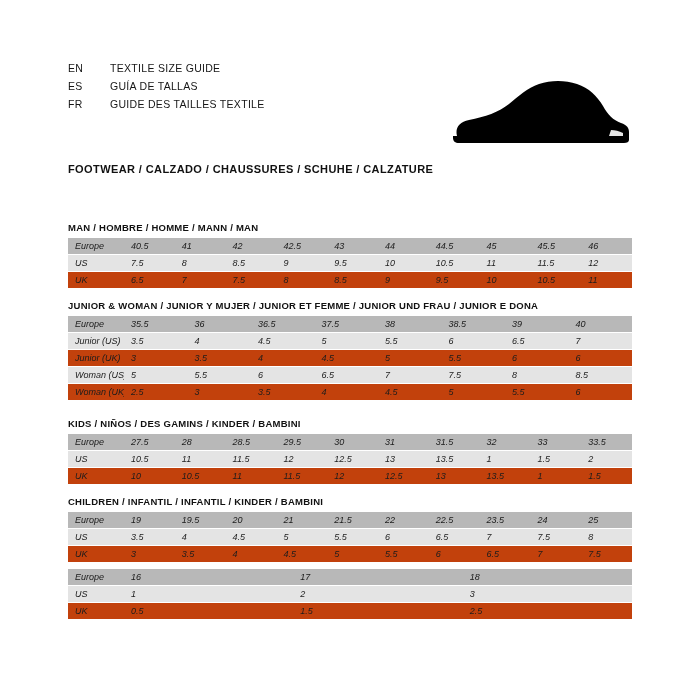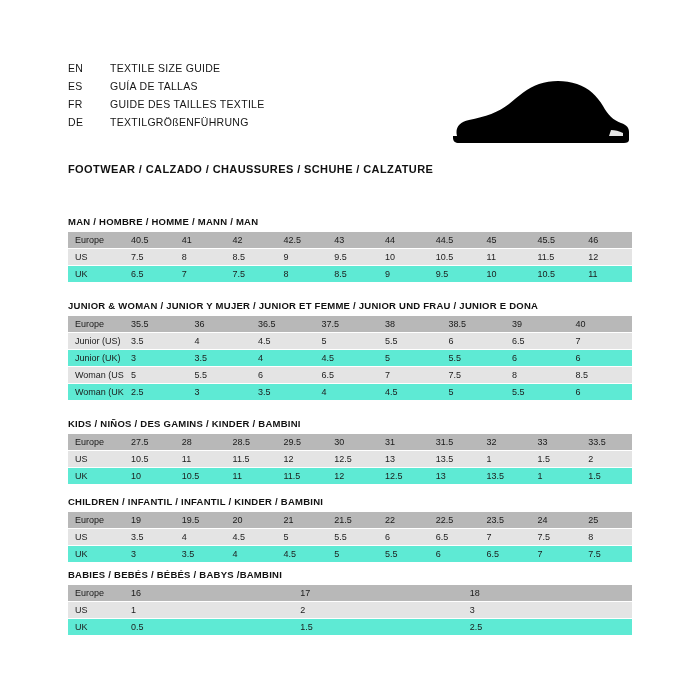--- a/index.html
+++ b/index.html
@@ -74,40 +74,41 @@
     font-weight: bold;
     letter-spacing: 0.25px;
     color: #111;
     margin-bottom: 5px;
     white-space: nowrap;
   }
   table.size {
     border-collapse: collapse;
     width: 564px;
     table-layout: fixed;
+    font-style: italic;
   }
   table.size td {
     font-size: 9px;
     height: 16px;
     padding: 0 0 0 7px;
     border-bottom: 1px solid #ffffff;
     color: #1c1c1c;
     white-space: nowrap;
     overflow: hidden;
   }
   table.size tr.head td {
     background: #b8b8b8;
     font-size: 9px;
     color: #1a1a1a;
   }
   table.size tr.band td {
     background: #e4e4e4;
   }
   table.size tr.band-alt td {
-    background: #5eead4;
+    background: #c2410c;
   }
   table.size td.rowlabel {
     width: 56px;
   }
 
   
 </style>
 </head>
 <body>
 
@@ -119,40 +120,36 @@
       <span class="lang-title">TEXTILE SIZE GUIDE</span>
     </div>
     <div class="lang-row">
       <span class="lang-code">ES</span>
       <span class="lang-title">GUÍA DE TALLAS</span>
     </div>
     <div class="lang-row">
       <span class="lang-code">FR</span>
       <span class="lang-title">GUIDE DES TAILLES TEXTILE</span>
     </div>
-    <div class="lang-row">
-      <span class="lang-code">DE</span>
-      <span class="lang-title">TEXTILGRÖßENFÜHRUNG</span>
-    </div>
   </div>
 
   <div class="shoe">
     <svg viewBox="0 0 192 72" width="192" height="72" aria-hidden="true">
       <path fill="#000000" d="M14 60 C12 52 16 46 26 44 C42 41 56 36 66 28 C76 20 84 12 96 8
         C108 4 122 4 134 8 C146 12 154 20 160 30 C165 39 170 44 178 47
         C184 49 186 52 186 56 L186 60 Z"></path>
       <path fill="#000000" d="M10 60 L186 60 L186 64 C186 66 184 67 181 67 L16 67 C12 67 10 65 10 62 Z"></path>
       <path fill="#ffffff" d="M168 54 C172 54 176 55 180 57 L180 60 L166 60 Z" opacity="0.9"></path>
     </svg>
   </div>
 
   <div class="section-title">FOOTWEAR / CALZADO / CHAUSSURES / SCHUHE / CALZATURE</div>
 
   <div id="groups">
-      <div class="group" style="top: 216px;">
+      <div class="group" style="top: 222px;">
         <div class="group-label">MAN / HOMBRE / HOMME / MANN / MAN</div>
         <table class="size">
           <colgroup>
             <col style="width: 56px;">
             <col style="width: 50.8px;">
             <col style="width: 50.8px;">
             <col style="width: 50.8px;">
             <col style="width: 50.8px;">
             <col style="width: 50.8px;">
             <col style="width: 50.8px;">
@@ -389,21 +386,20 @@
               <td>5.5</td>
               <td>6</td>
               <td>6.5</td>
               <td>7</td>
               <td>7.5</td>
             </tr>
           </tbody>
         </table>
       </div>
       <div class="group" style="top: 569px;">
-        <div class="group-label">BABIES / BEBÉS / BÉBÉS / BABYS /BAMBINI</div>
         <table class="size">
           <colgroup>
             <col style="width: 56px;">
             <col style="width: 169.333px;">
             <col style="width: 169.333px;">
             <col style="width: 169.333px;">
           </colgroup>
           <tbody>
             <tr class="head">
               <td class="rowlabel">Europe</td>

